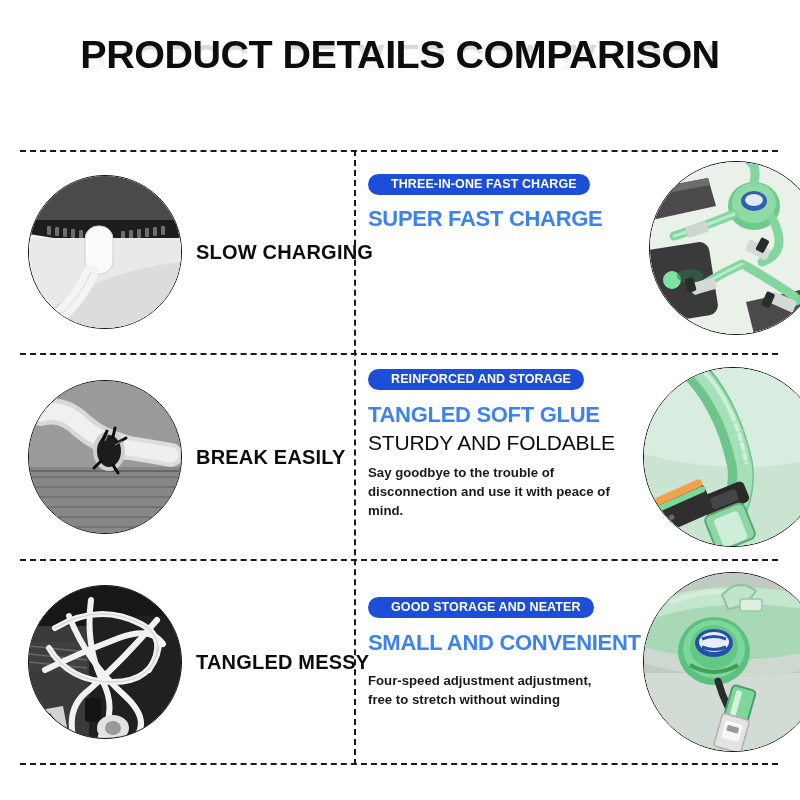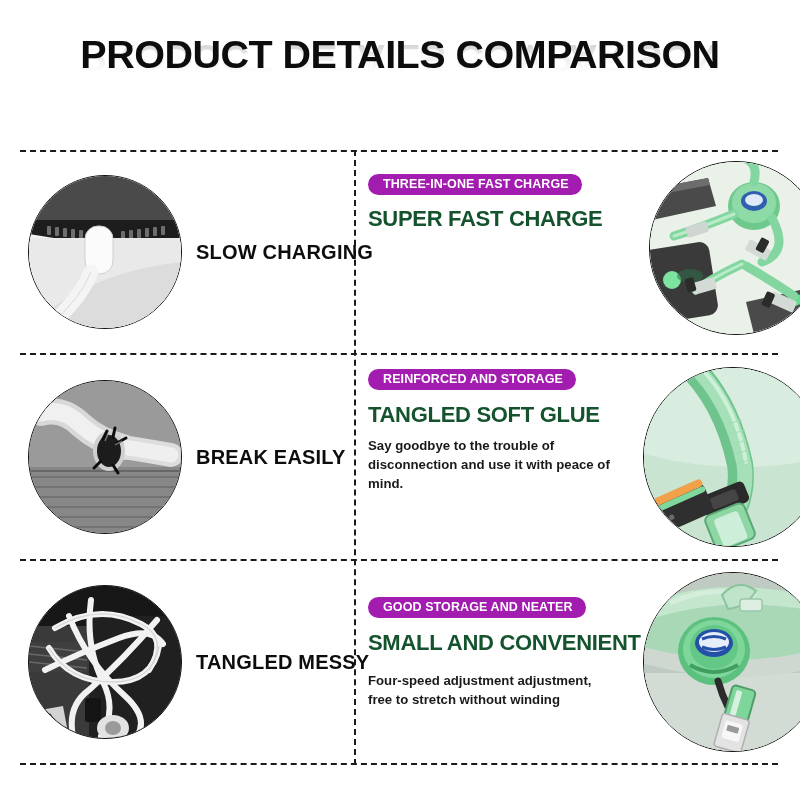--- a/index.html
+++ b/index.html
@@ -52,26 +52,26 @@
   .left-label{
     position:absolute;left:196px;top:50%;transform:translateY(-50%);
     font-size:20px;font-weight:bold;color:#0d0d0d;letter-spacing:.2px;
     white-space:nowrap;
   }
 
   
   .right-cell{position:absolute;left:355px;top:0;width:445px;height:100%;}
   .text-block{position:absolute;left:13px;top:0;width:250px;}
   .badge{
-    display:inline-block;background:#a21caf;color:#fff;
-    border-radius:999px;padding:3px 13px 4px 15px;
+    display:inline-block;background:#1d4ed8;color:#fff;
+    border-radius:999px;padding:3px 13px 4px 23px;
     font-size:12.5px;font-weight:bold;letter-spacing:.1px;white-space:nowrap;
   }
   .headline{
-    font-size:22px;font-weight:bold;color:#14532d;letter-spacing:-.3px;
+    font-size:22px;font-weight:bold;color:#3b82f6;letter-spacing:-.3px;
     white-space:nowrap;line-height:1.12;
   }
   .subhead{
     font-size:21px;font-weight:normal;color:#0d0d0d;letter-spacing:-.2px;
     white-space:nowrap;line-height:1.15;
   }
   .body-copy{
     font-size:13.2px;font-weight:bold;color:#1a1a1a;line-height:1.45;
   }
   .r1 .text-block{top:22px;}
@@ -235,20 +235,21 @@
           </g>
         </svg>
       </div>
       <div class="left-label">BREAK EASILY</div>
     </div>
 
     <div class="right-cell r2">
       <div class="text-block">
         <div><span class="badge">REINFORCED AND STORAGE</span></div>
         <div class="headline">TANGLED SOFT GLUE</div>
+        <div class="subhead">STURDY AND FOLDABLE</div>
         <div class="body-copy">Say goodbye to the trouble of disconnection and use it with peace of mind.</div>
       </div>
       <div class="product-photo p2">
         <svg class="ph" viewBox="0 0 178 178" preserveAspectRatio="xMidYMid slice">
           <rect width="178" height="178" fill="#cfe6d4"></rect>
           <path d="M0 0 H178 V178 H0 Z" fill="#c9e4d1"></path>
           <path d="M0 0 H178 V90 Q90 110 0 86 Z" fill="#d9ece0"></path>
 
           <path d="M40 -8 Q82 30 96 96 Q100 124 86 150" stroke="#6fc48d" stroke-width="26" fill="none" stroke-linecap="round"></path>
           <path d="M44 -8 Q86 30 100 96 Q104 124 90 150" stroke="#a6e0b8" stroke-width="15" fill="none" stroke-linecap="round"></path>

